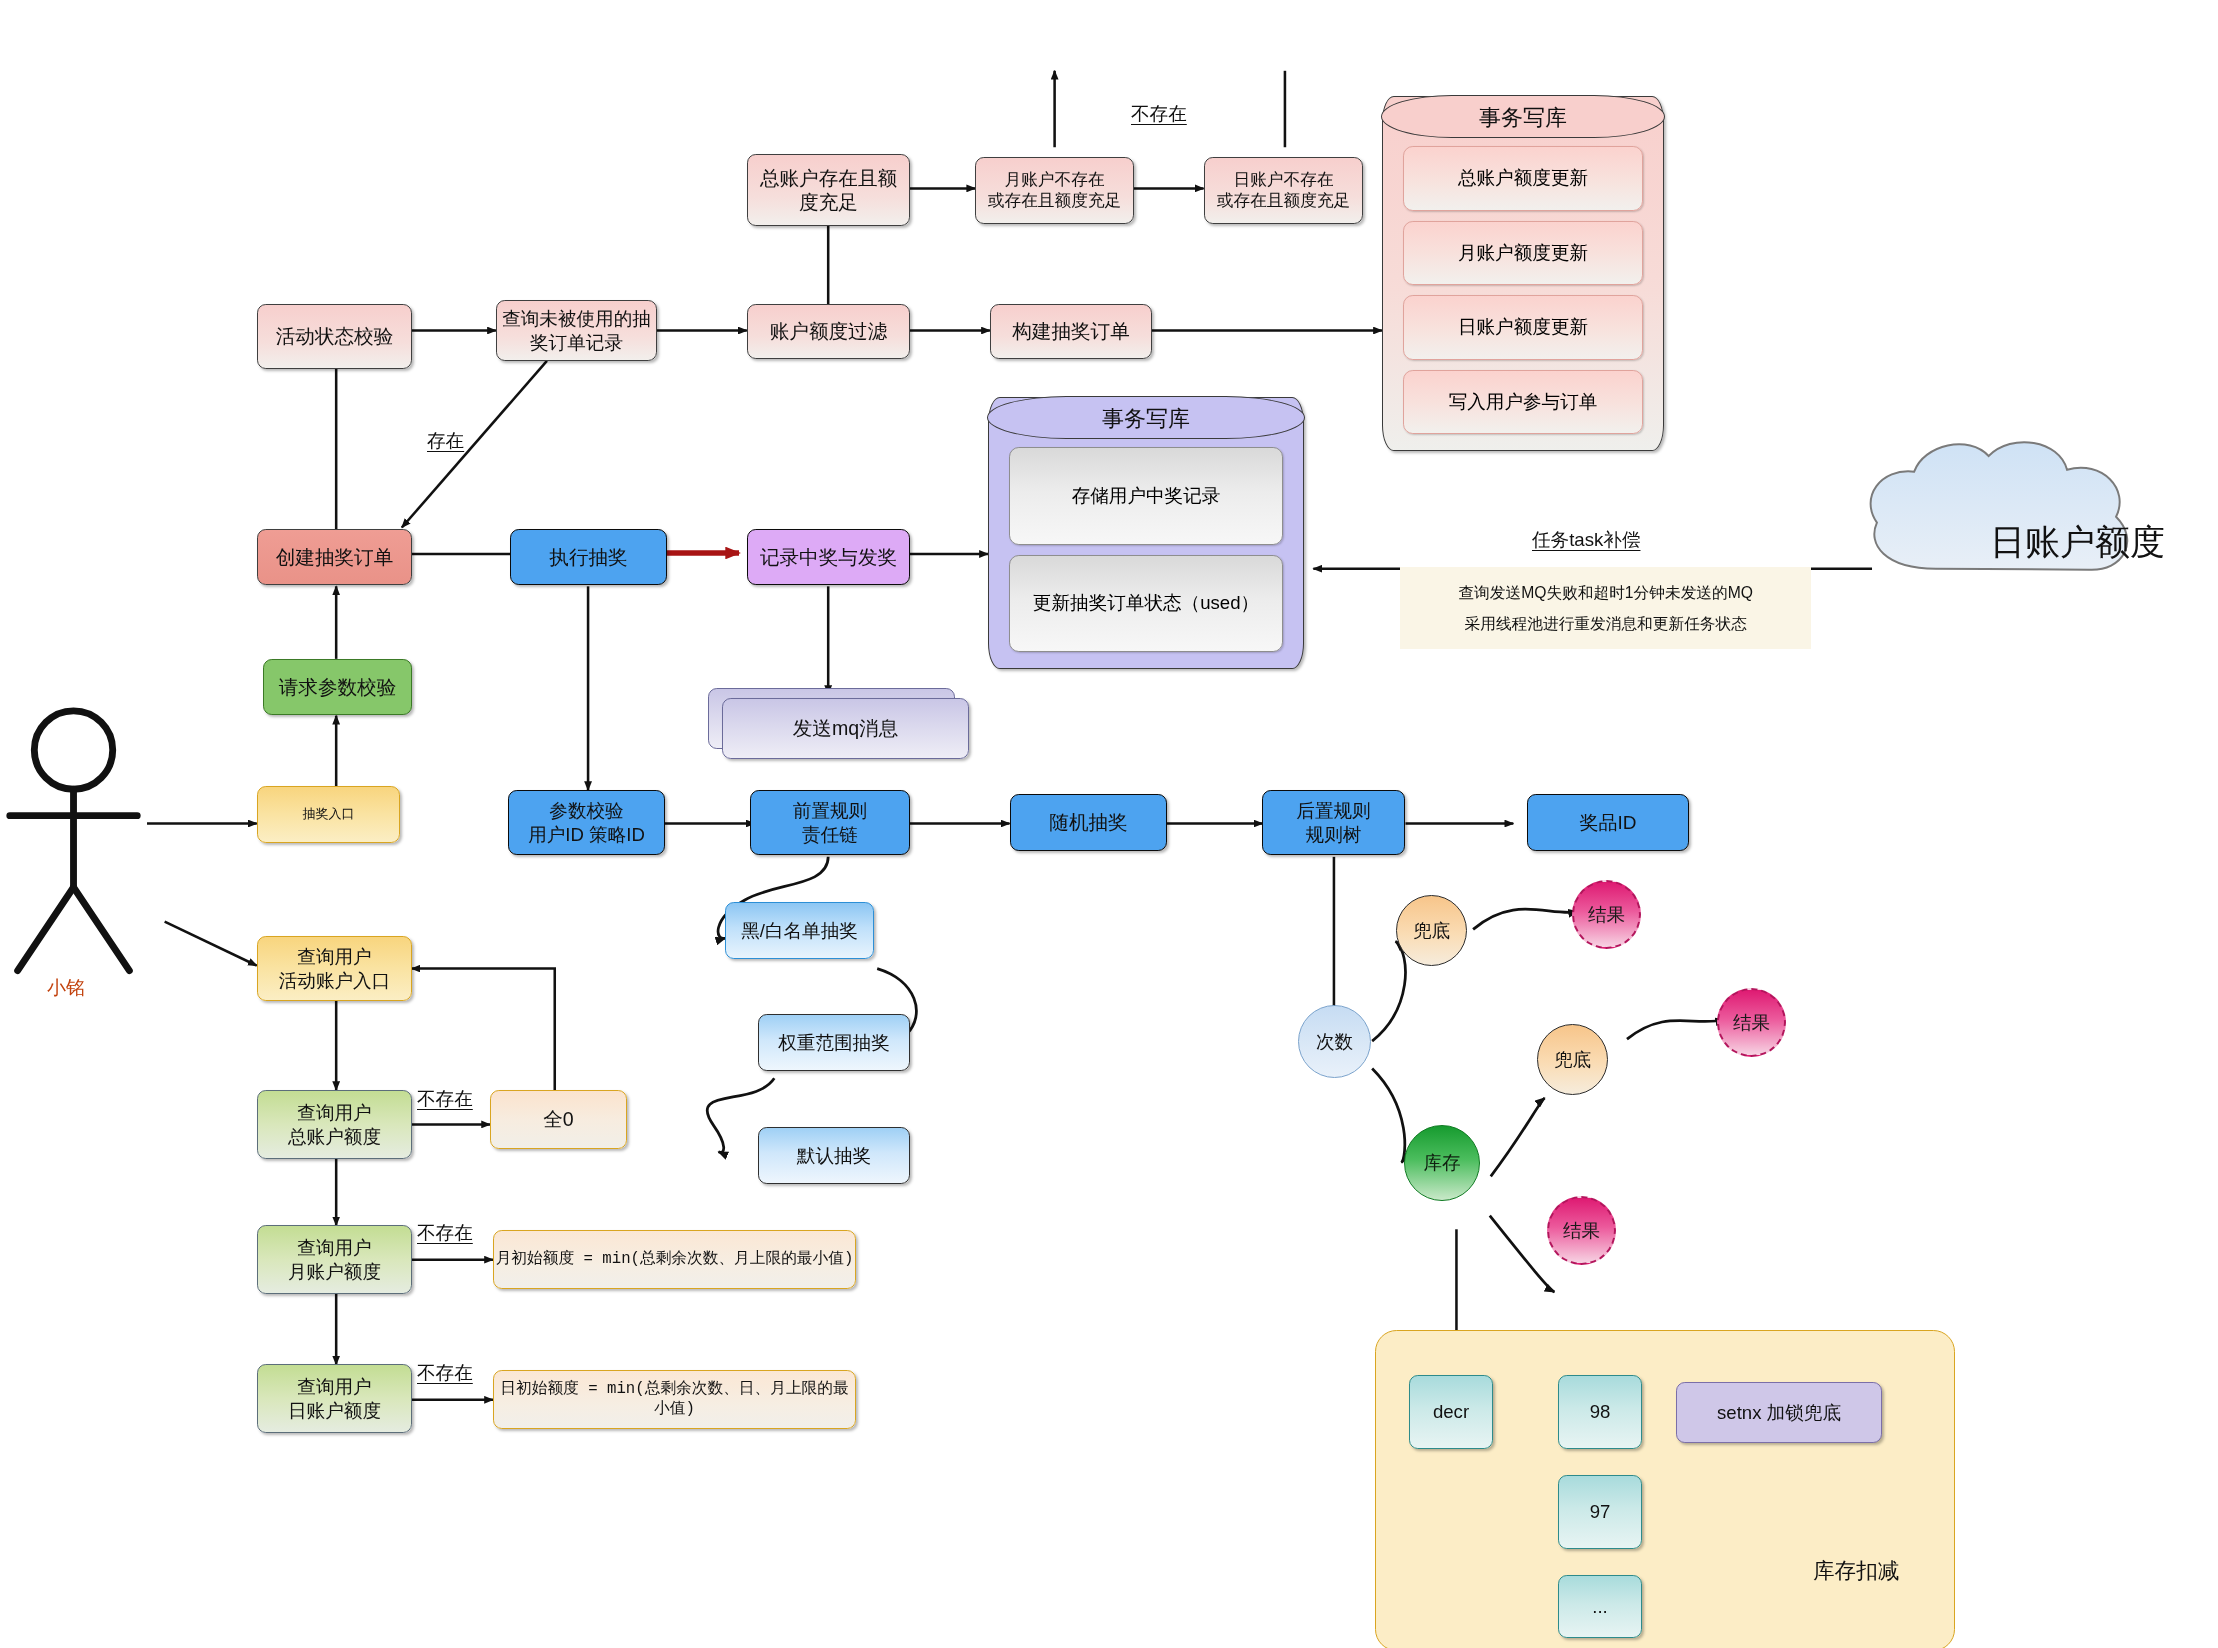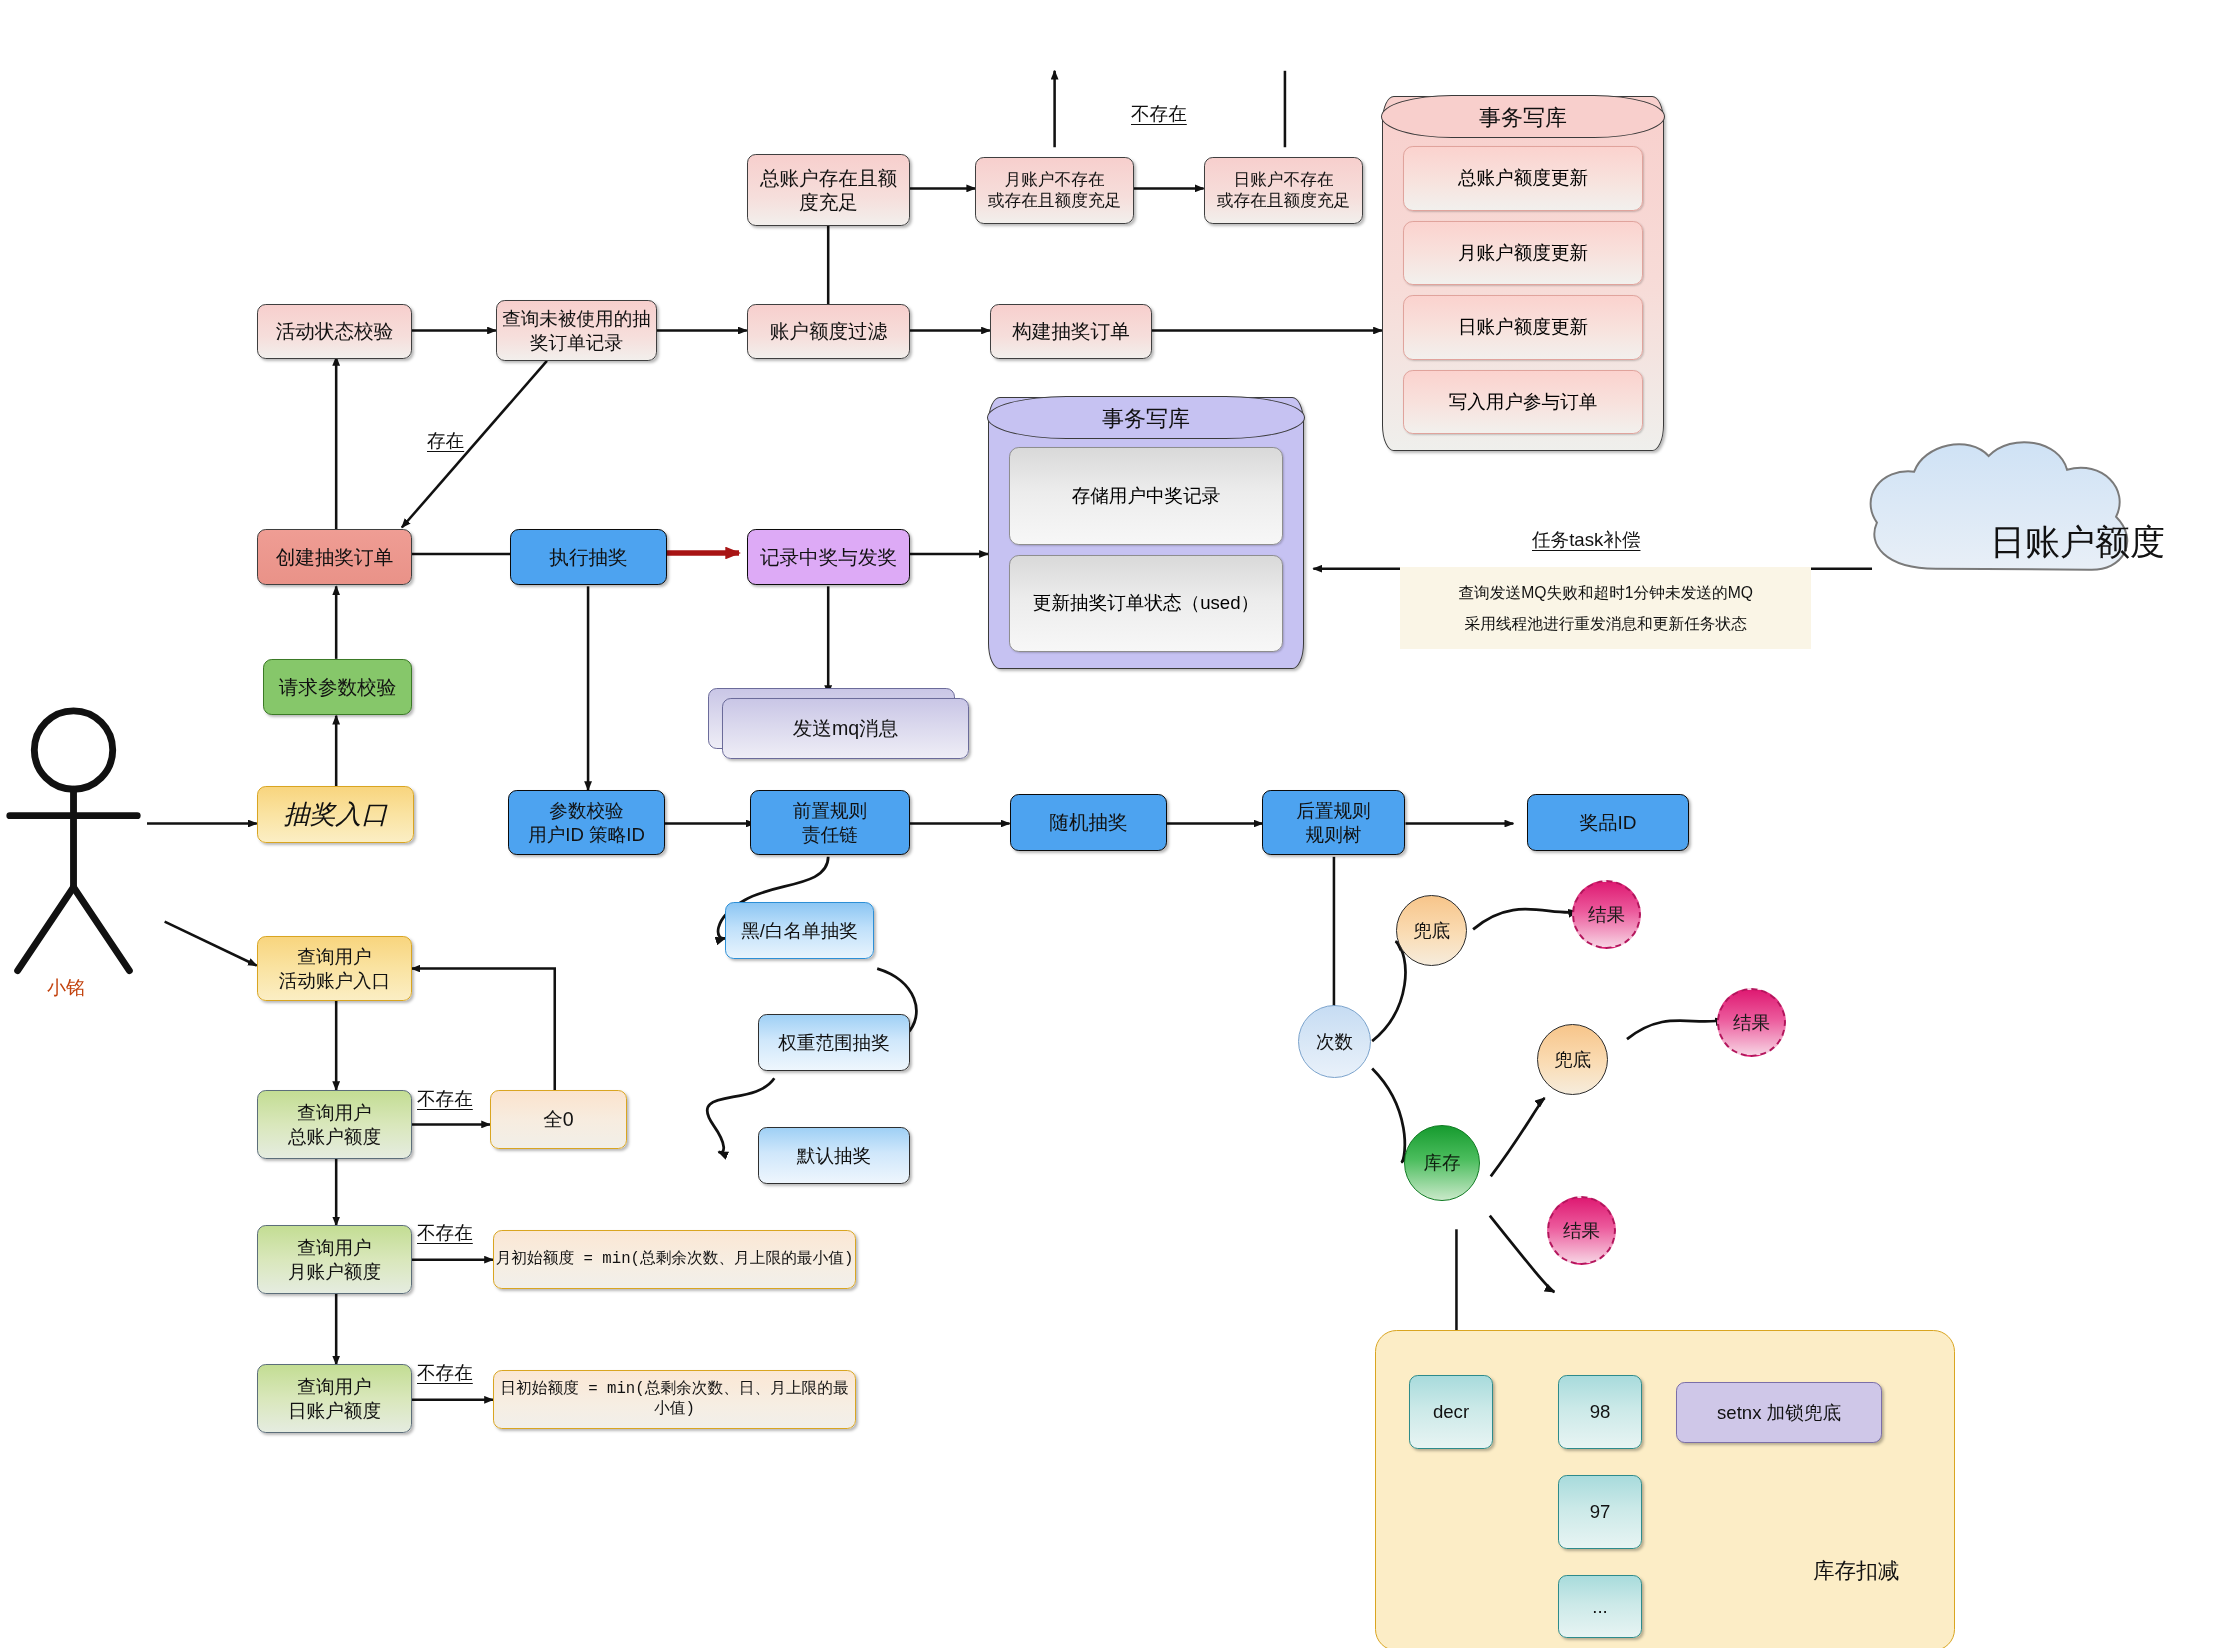--- a/index.html
+++ b/index.html
@@ -171,21 +171,21 @@
   </svg>
 
 
   <div class="node pink shadow" style="left:747px;top:154px;width:163px;height:72px;font-size:19.6px;">总账户存在且额
 度充足</div>
   <div class="node pink shadow" style="left:975px;top:157px;width:159px;height:67px;font-size:16.7px;">月账户不存在
 或存在且额度充足</div>
   <div class="node pink shadow" style="left:1204px;top:157px;width:159px;height:67px;font-size:16.7px;">日账户不存在
 或存在且额度充足</div>
 
-  <div class="node pink shadow" style="left:257px;top:304px;width:155px;height:55px;font-size:19.6px;">活动状态校验</div>
+  <div class="node pink shadow" style="left:257px;top:304px;width:155px;height:65px;font-size:19.6px;">活动状态校验</div>
   <div class="node pink shadow" style="left:496px;top:300px;width:161px;height:61px;font-size:18.6px;">查询未被使用的抽
 奖订单记录</div>
   <div class="node pink shadow" style="left:747px;top:304px;width:163px;height:55px;font-size:19.6px;">账户额度过滤</div>
   <div class="node pink shadow" style="left:990px;top:304px;width:162px;height:55px;font-size:19.6px;">构建抽奖订单</div>
 
   <div class="cyl cylPinkBody shadow" style="left:1382px;top:96px;width:282px;height:355px;">
     <div class="cyltop cylPinkTop"></div>
     <div class="cyltitle">事务写库</div>
     <div class="inner">
       <div class="cylitem cylPinkItem">总账户额度更新</div>
@@ -219,21 +219,21 @@
       </linearGradient>
     </defs>
     <g transform="translate(1905,455)">
       <path d="M70,125 C18,125 0,100 10,78 C-8,52 14,22 48,26 C58,-2 104,-12 124,10
                C148,-14 196,-6 204,24 C240,14 268,44 254,72 C278,96 262,128 226,126 L70,125 Z" fill="url(#cg)" stroke="#7a7a7a" stroke-width="2"></path>
     </g>
   </svg>
   <div class="cloudlabel" style="left:1955px;top:519px;width:245px;text-align:center;">日账户额度</div>
 
   <div class="node green shadow" style="left:263px;top:659px;width:149px;height:56px;font-size:19.6px;">请求参数校验</div>
-  <div class="node amber shadow" style="left:257px;top:786px;width:157px;height:57px;font-size:26px;font-style:italic;">抽奖入口</div>
+  <div class="node amber shadow" style="left:257px;top:786px;width:143px;height:57px;font-size:13px;">抽奖入口</div>
 
   <div class="node blue shadow" style="left:508px;top:790px;width:157px;height:65px;font-size:18.6px;">参数校验
 用户ID 策略ID</div>
   <div class="node blue shadow" style="left:750px;top:790px;width:160px;height:65px;font-size:18.6px;">前置规则
 责任链</div>
   <div class="node blue shadow" style="left:1010px;top:794px;width:157px;height:57px;font-size:19.6px;">随机抽奖</div>
   <div class="node blue shadow" style="left:1262px;top:790px;width:143px;height:65px;font-size:18.6px;">后置规则
 规则树</div>
   <div class="node blue shadow" style="left:1527px;top:794px;width:162px;height:57px;font-size:19px;">奖品ID</div>
 

